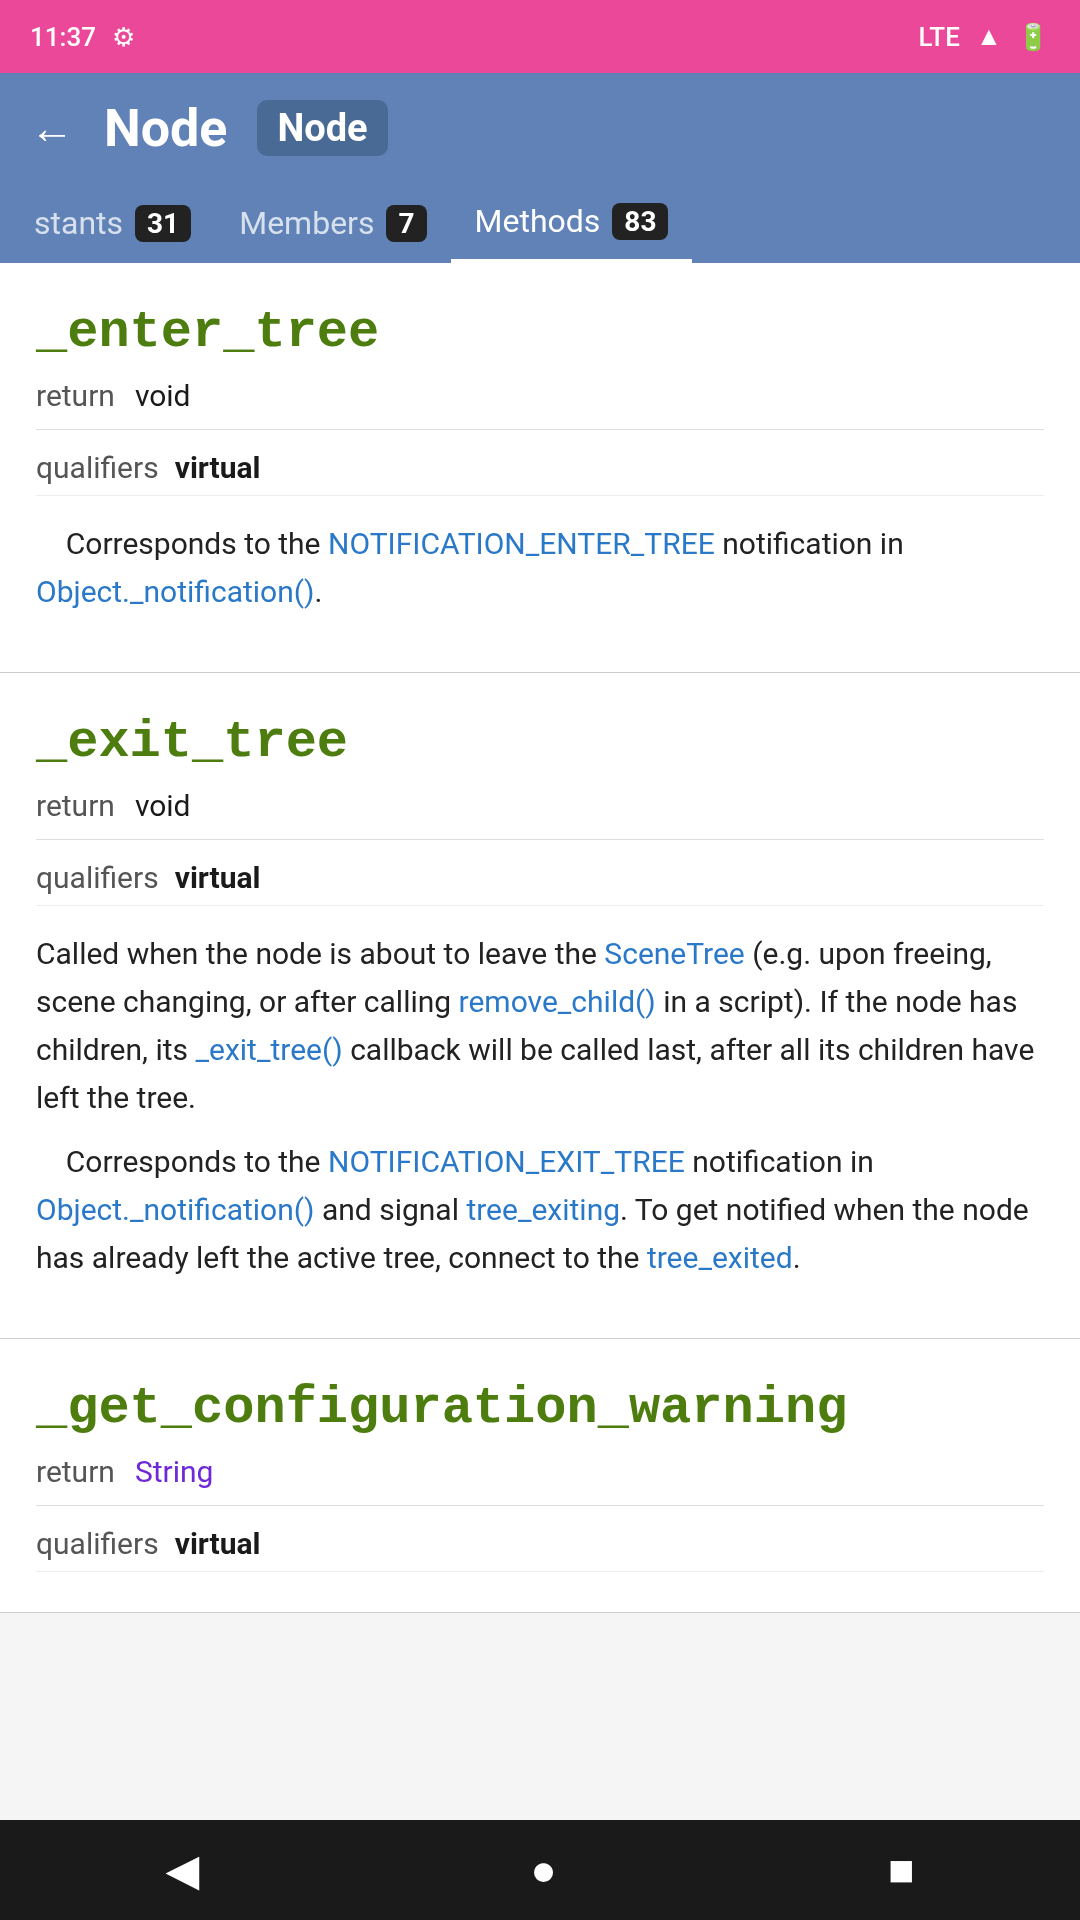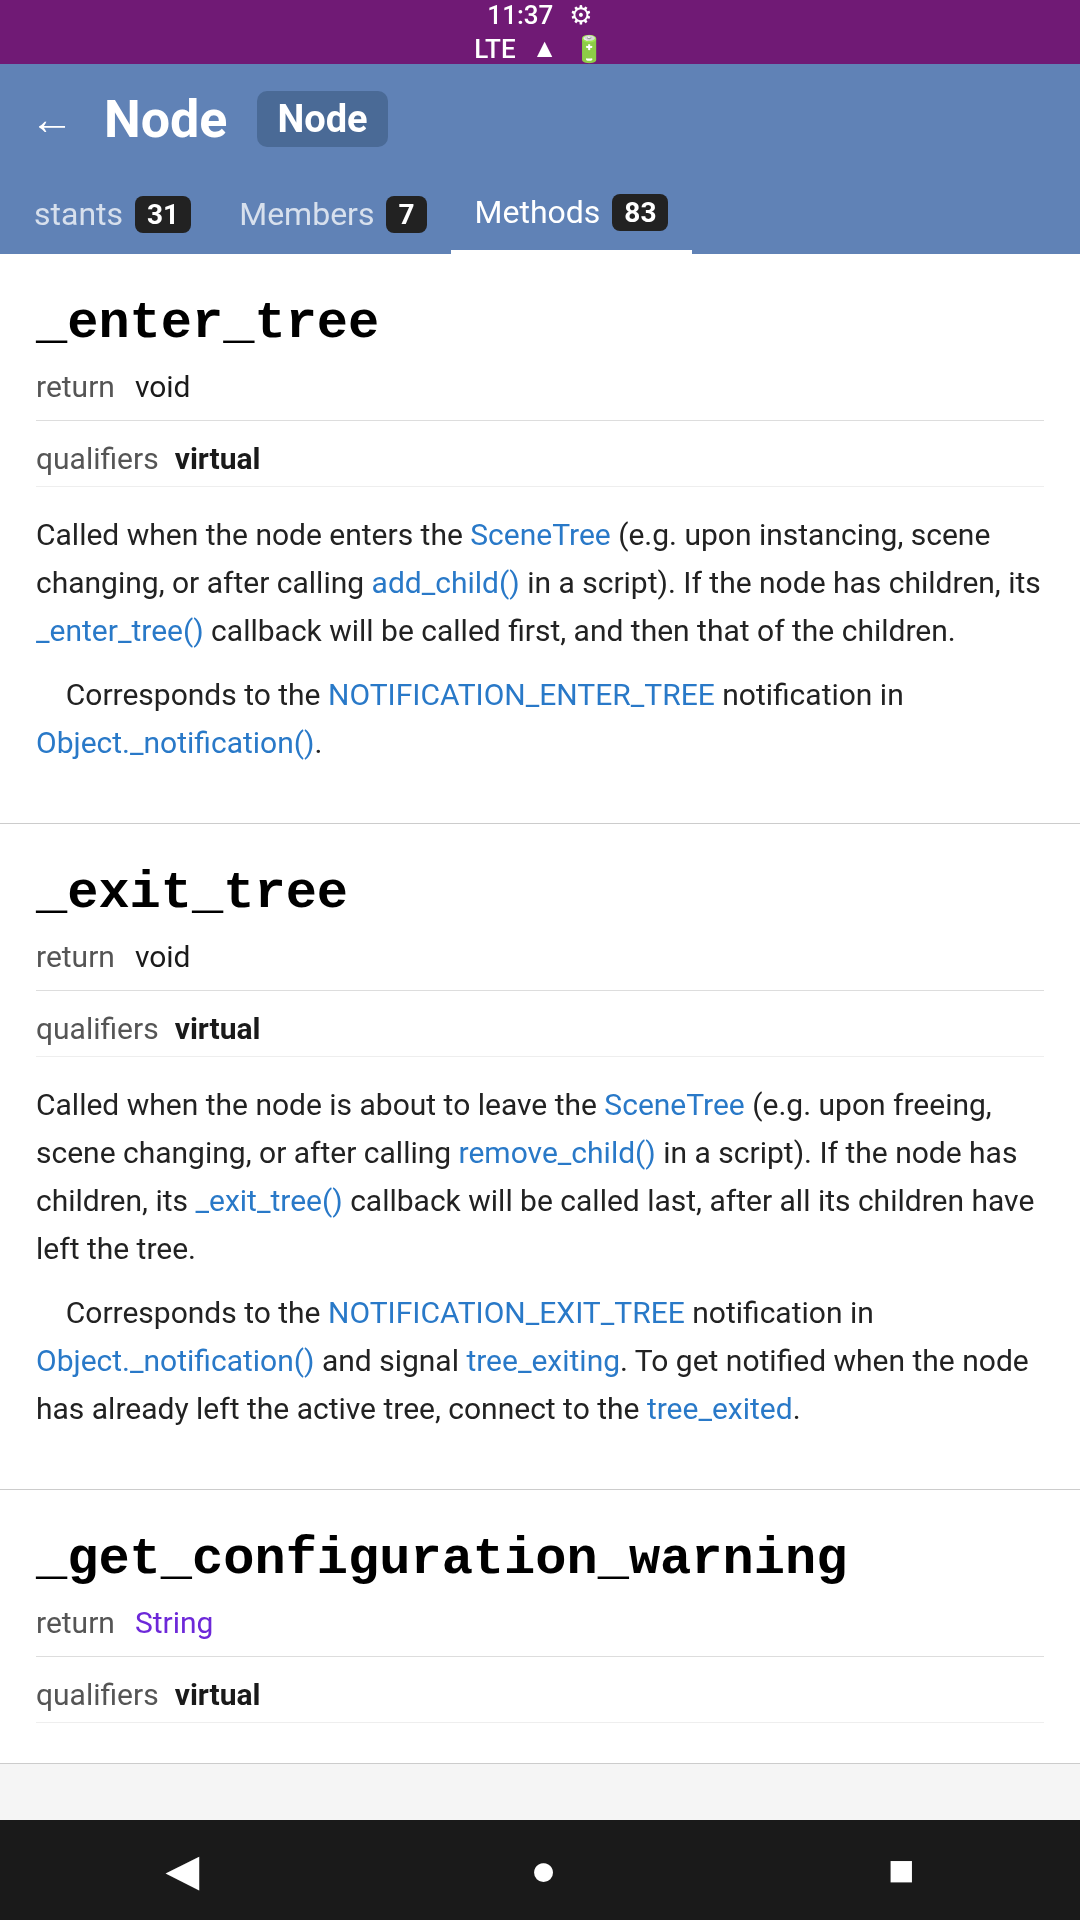--- a/index.html
+++ b/index.html
@@ -8,30 +8,29 @@
       font-family: 'Roboto', Arial, sans-serif;
       background: #f5f5f5;
       width: 1080px;
       min-height: 1920px;
       overflow-x: hidden;
       font-size: 32px;
     }
 
     
     .status-bar {
-      background: #701a75;
-      color: white;
-      height: 64px;
+      background: #ec4899;
+      color: white;
+      height: 73px;
       display: flex;
       align-items: center;
       justify-content: space-between;
       padding: 0 30px;
       font-size: 26px;
       font-weight: 500;
-      flex-direction: column;
     }
     .status-left {
       display: flex;
       align-items: center;
       gap: 16px;
     }
     .status-right {
       display: flex;
       align-items: center;
       gap: 16px;
@@ -108,21 +107,21 @@
 
     
     .method-block {
       padding: 40px 36px 40px 36px;
       border-bottom: 1px solid #ccc;
     }
 
     .method-name {
       font-size: 52px;
       font-weight: bold;
-      color: #000000;
+      color: #4d7c0f;
       margin-bottom: 16px;
       font-family: 'Courier New', monospace;
     }
 
     .method-return {
       display: flex;
       align-items: center;
       gap: 20px;
       color: #333;
       font-size: 30px;
@@ -235,21 +234,20 @@
     <div class="method-name">_enter_tree</div>
     <div class="method-return">
       <span class="return-label">return</span>
       <span class="return-value">void</span>
     </div>
     <div class="qualifiers-row">
       <span class="qualifiers-label">qualifiers</span>
       <span class="qualifiers-value">virtual</span>
     </div>
     <div class="method-description">
-      <p>Called when the node enters the <a class="link">SceneTree</a> (e.g. upon instancing, scene changing, or after calling <a class="link">add_child()</a> in a script). If the node has children, its <a class="link">_enter_tree()</a> callback will be called first, and then that of the children.</p>
       <p>&nbsp;&nbsp;&nbsp;&nbsp;Corresponds to the <a class="link">NOTIFICATION_ENTER_TREE</a> notification in <a class="link">Object._notification()</a>.</p>
     </div>
   </div>
 
   <div class="method-block">
     <div class="method-name">_exit_tree</div>
     <div class="method-return">
       <span class="return-label">return</span>
       <span class="return-value">void</span>
     </div>

